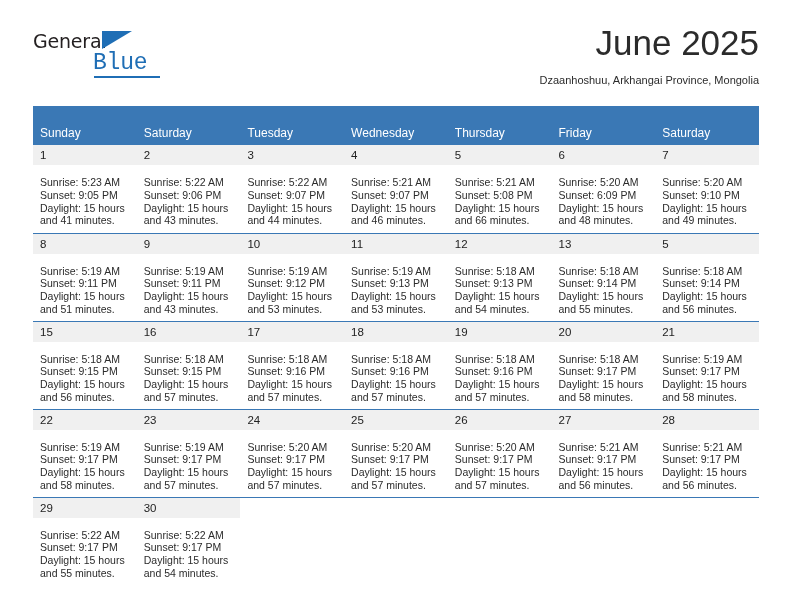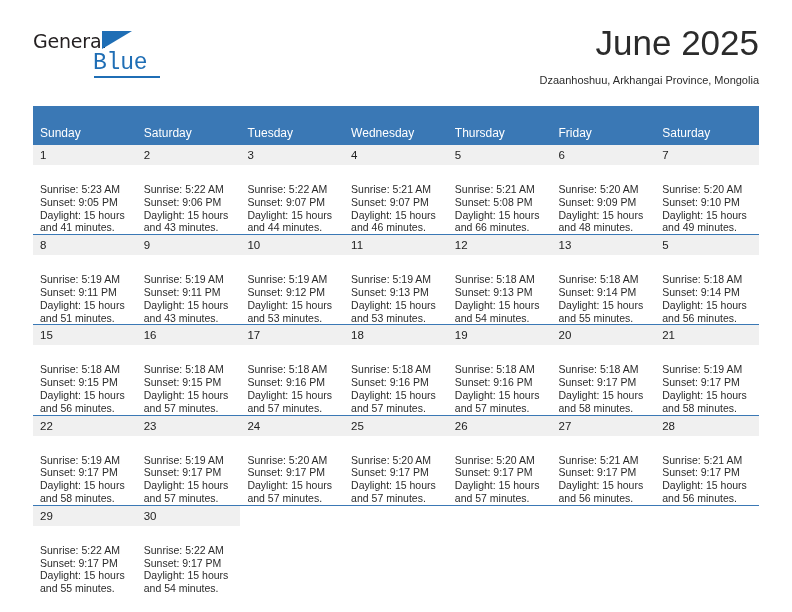--- a/index.html
+++ b/index.html
@@ -135,21 +135,21 @@
     color: #222222;
     padding: 3px 0 3px 7px;
     height: 20px;
     box-sizing: border-box;
   }
   td.empty .daynum {
     background: #ffffff;
   }
   .info {
     display: block;
-    padding: 18px 5px 0 7px;
+    padding: 11px 5px 0 7px;
     font-size: 10.5px;
     line-height: 12.8px;
     color: #2b2b2b;
   }
   .info span { display: block; white-space: nowrap; }
 </style>
 </head>
 <body>
 
 <div class="page">
@@ -232,21 +232,21 @@
               <span>Sunrise: 5:21 AM</span>
               <span>Sunset: 5:08 PM</span>
               <span>Daylight: 15 hours</span>
               <span>and 66 minutes.</span>
             </span>
           </td>
           <td>
             <span class="daynum">6</span>
             <span class="info">
               <span>Sunrise: 5:20 AM</span>
-              <span>Sunset: 9:09 PM</span>
+              <span>Sunset: 6:09 PM</span>
               <span>Daylight: 15 hours</span>
               <span>and 48 minutes.</span>
             </span>
           </td>
           <td>
             <span class="daynum">7</span>
             <span class="info">
               <span>Sunrise: 5:20 AM</span>
               <span>Sunset: 9:10 PM</span>
               <span>Daylight: 15 hours</span>

